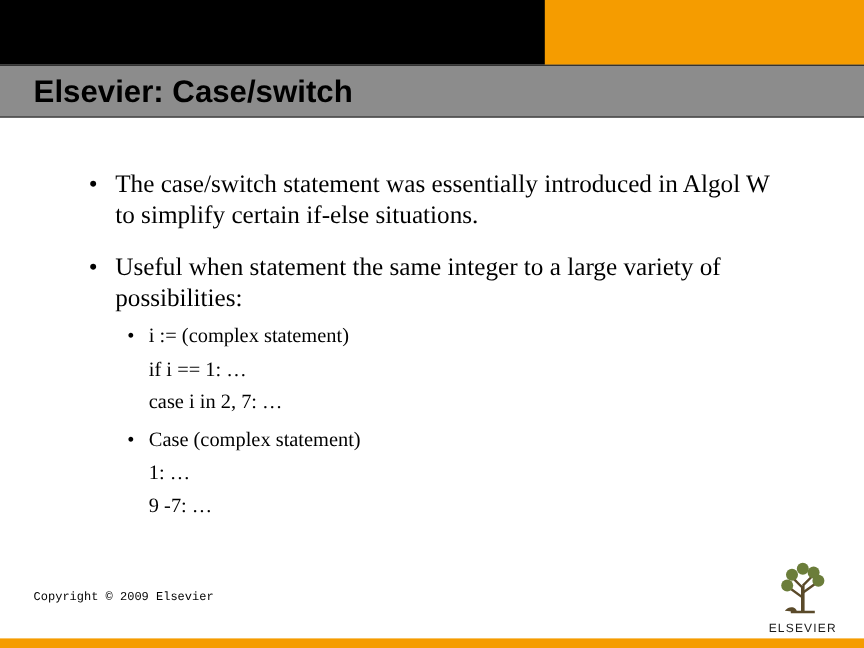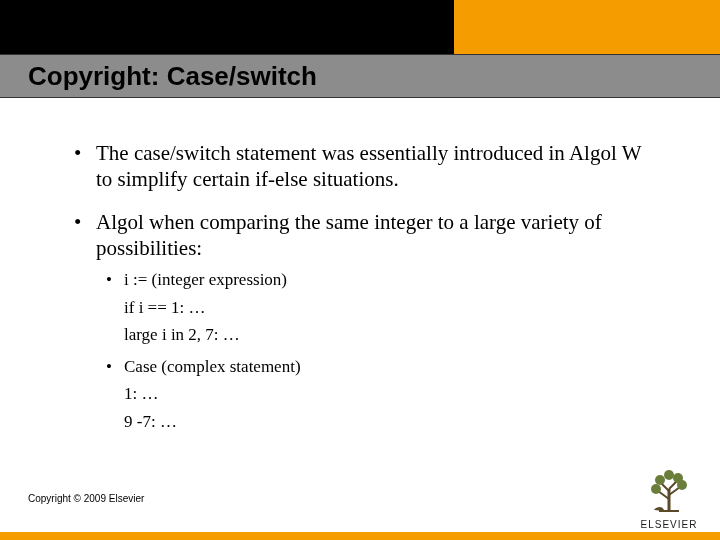--- a/index.html
+++ b/index.html
@@ -106,21 +106,21 @@
     font-size: 17px;
   }
   .subline {
     display: block;
     margin-top: 2px;
   }
   .copyright {
     position: absolute;
     left: 28px;
     bottom: 36px;
-    font-family: Liberation Sans, sans-serif;
+    font-family: Liberation Mono, monospace;
     font-size: 10px;
     color: #000;
   }
   .logo {
     position: absolute;
     right: 16px;
     bottom: 10px;
     width: 70px;
     text-align: center;
   }
@@ -132,35 +132,35 @@
     margin-top: 2px;
   }
 </style>
 </head>
 <body>
 
 <div class="top-bar"></div>
 <div class="orange-box"></div>
 
 <div class="title-band">
-  <div class="title-text">Copyright: Case/switch</div>
+  <div class="title-text">Elsevier: Case/switch</div>
 </div>
 
 <div class="content">
   <ul class="lvl1">
     <li>
       <span>The case/switch statement was essentially introduced in Algol W to simplify certain if-else situations.</span>
     </li>
     <li>
-      <span>Algol when comparing the same integer to a large variety of possibilities:</span>
+      <span>Useful when statement the same integer to a large variety of possibilities:</span>
       <ul class="lvl2">
         <li>
-          <span>i := (integer expression)</span>
+          <span>i := (complex statement)</span>
           <span class="subline">if i == 1: …</span>
-          <span class="subline">large i in 2, 7: …</span>
+          <span class="subline">case i in 2, 7: …</span>
         </li>
         <li>
           <span>Case (complex statement)</span>
           <span class="subline">1: …</span>
           <span class="subline">9 -7: …</span>
         </li>
       </ul>
     </li>
   </ul>
 </div>

